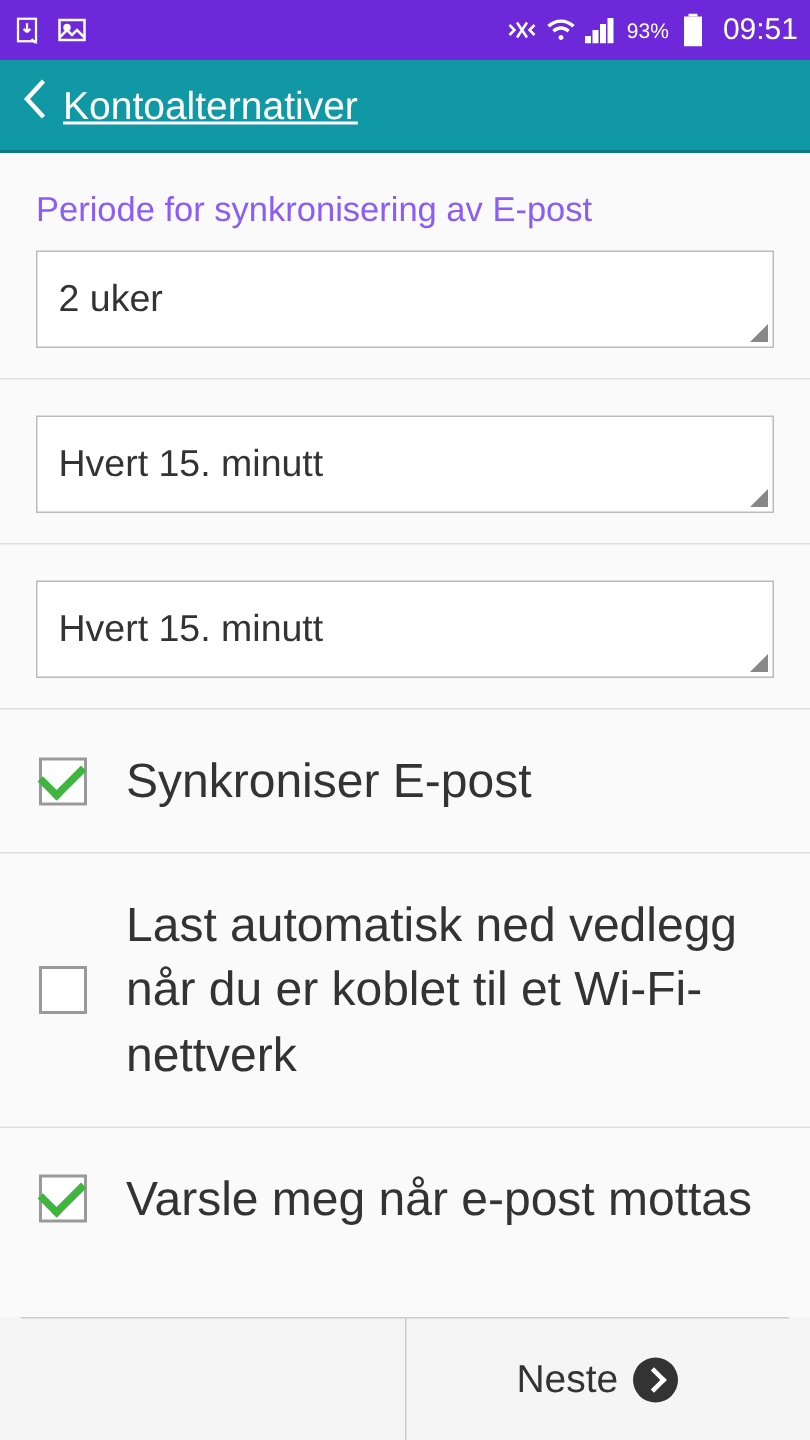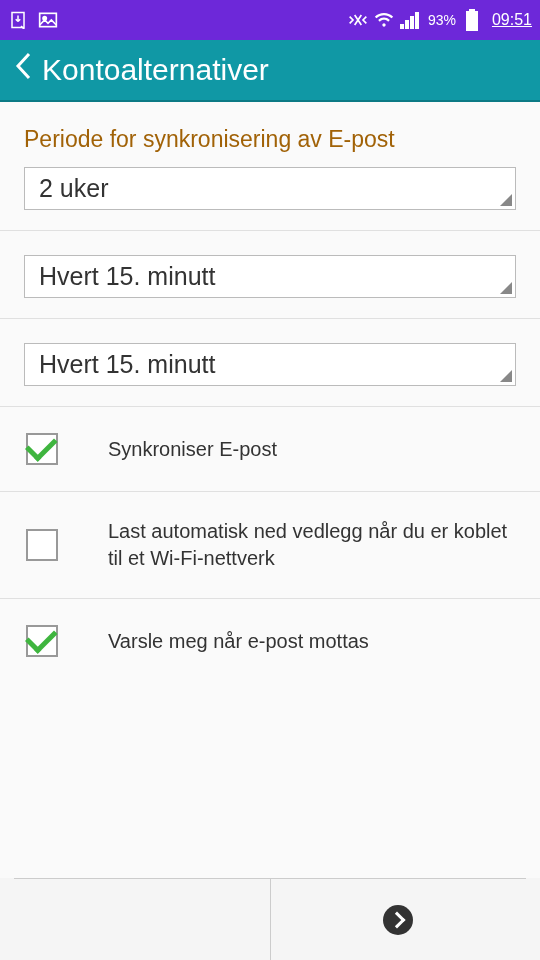--- a/index.html
+++ b/index.html
@@ -40,60 +40,60 @@
       height: 20px;
       display: inline-flex;
       align-items: center;
       justify-content: center;
     }
     .battery-text {
       font-size: 14px;
       margin-left: 2px;
     }
     .time {
-      font-size: 16px;
+      font-size: 20px;
       margin-left: 4px;
-      text-decoration: underline;
     }
     .app-bar {
       height: 62px;
       background: #1098a5;
       color: white;
       display: flex;
       align-items: center;
       padding: 0 14px;
       border-bottom: 2px solid #0c7a85;
     }
     .back-icon {
       font-size: 32px;
       margin-right: 10px;
       cursor: pointer;
     }
     .app-title {
-      font-size: 30px;
+      font-size: 26px;
       font-weight: 400;
+      text-decoration: underline;
     }
     .content {
       flex: 1;
       background: #fafafa;
       overflow-y: auto;
     }
     .section {
       padding: 24px 24px 20px 24px;
       border-bottom: 1px solid #e0e0e0;
     }
     .section-label {
       font-size: 23px;
-      color: #a16207;
+      color: #8b5cf6;
       margin-bottom: 14px;
     }
     .spinner {
       position: relative;
       width: 100%;
-      height: 43px;
+      height: 65px;
       background: white;
       border: 1px solid #bbb;
       display: flex;
       align-items: center;
       padding: 0 14px;
       cursor: pointer;
     }
     .spinner-value {
       font-size: 25px;
       color: #333;
@@ -132,24 +132,23 @@
     }
     .checkbox.checked::after {
       content: "";
       width: 24px;
       height: 13px;
       border-left: 5px solid #3fb53f;
       border-bottom: 5px solid #3fb53f;
       transform: rotate(-45deg) translate(2px, -3px);
     }
     .check-label {
-      font-size: 20px;
+      font-size: 32px;
       color: #333;
       line-height: 1.35;
-      margin-left: 24px;
     }
     .footer {
       height: 82px;
       border-top: 1px solid #ccc;
       display: flex;
       margin: 0 14px;
     }
     .footer-spacer {
       flex: 1;
       border-right: 1px solid #ccc;
@@ -279,15 +278,16 @@
   <div class="check-row">
     <div class="checkbox checked"></div>
     <div class="check-label">Varsle meg når e-post mottas</div>
   </div>
 
 </div>
 
 <div class="footer">
   <div class="footer-spacer"></div>
   <div class="next-button">
+    <span class="next-label">Neste</span>
     <span class="next-circle"></span>
   </div>
 </div>
 
 </body></html>

